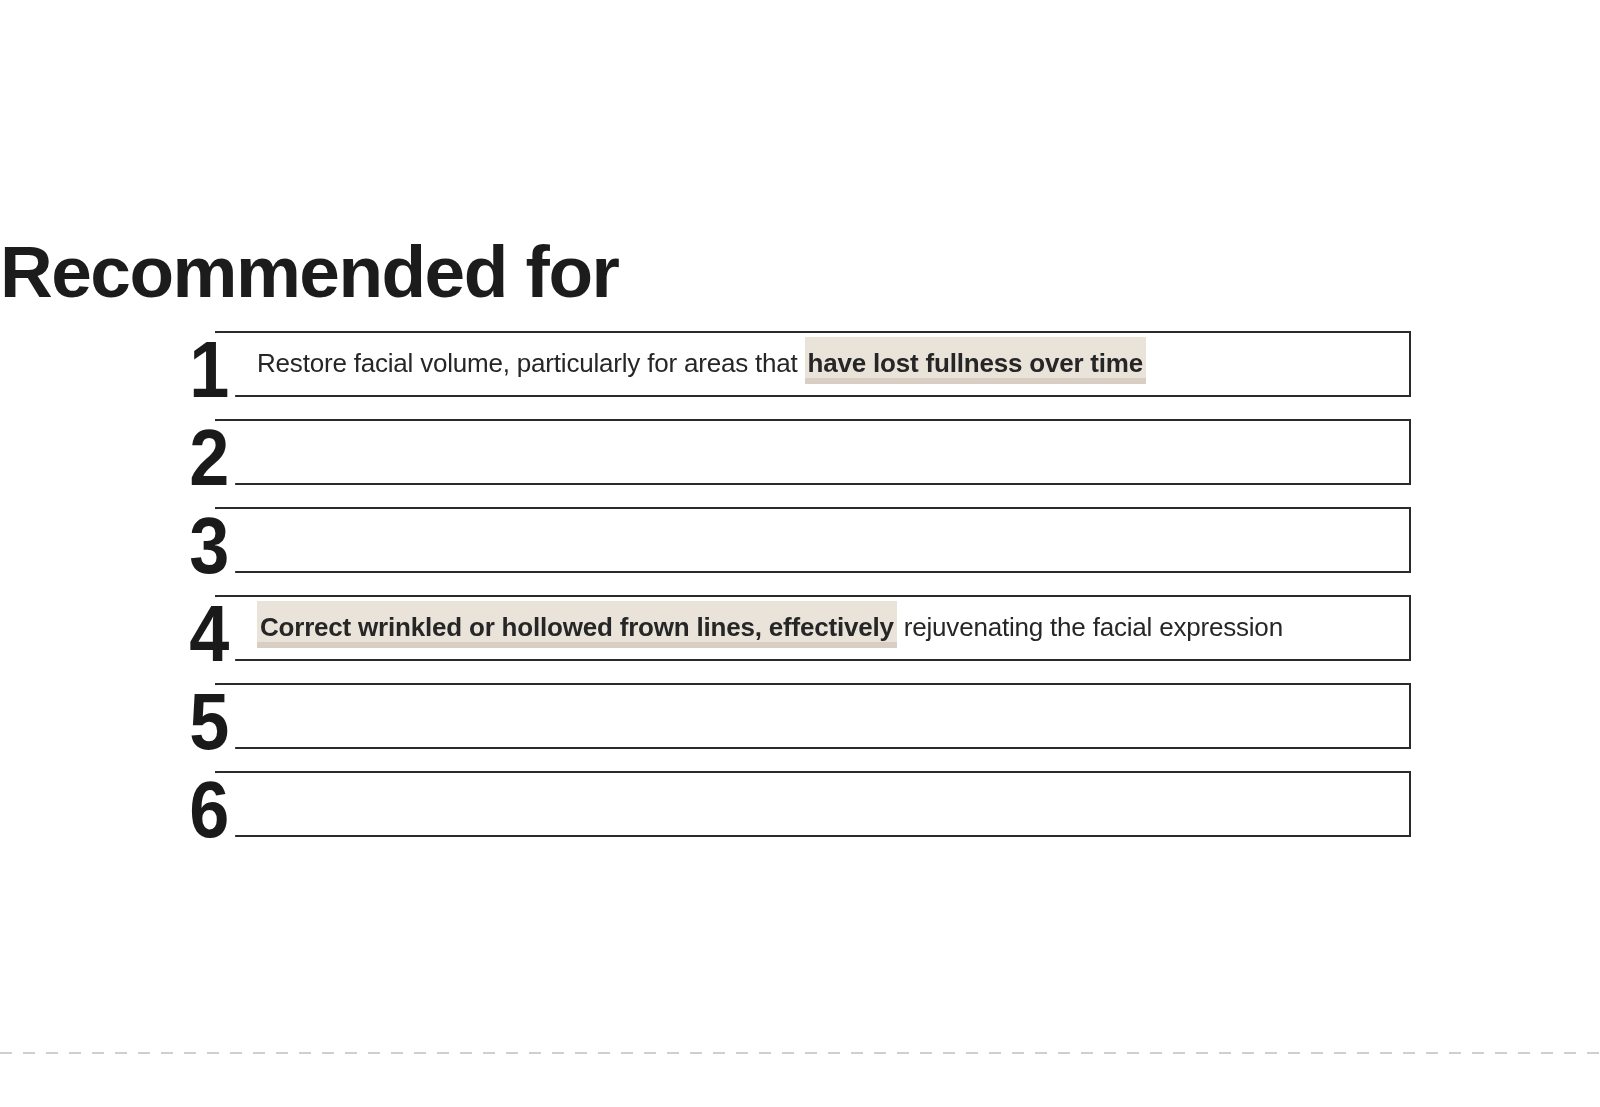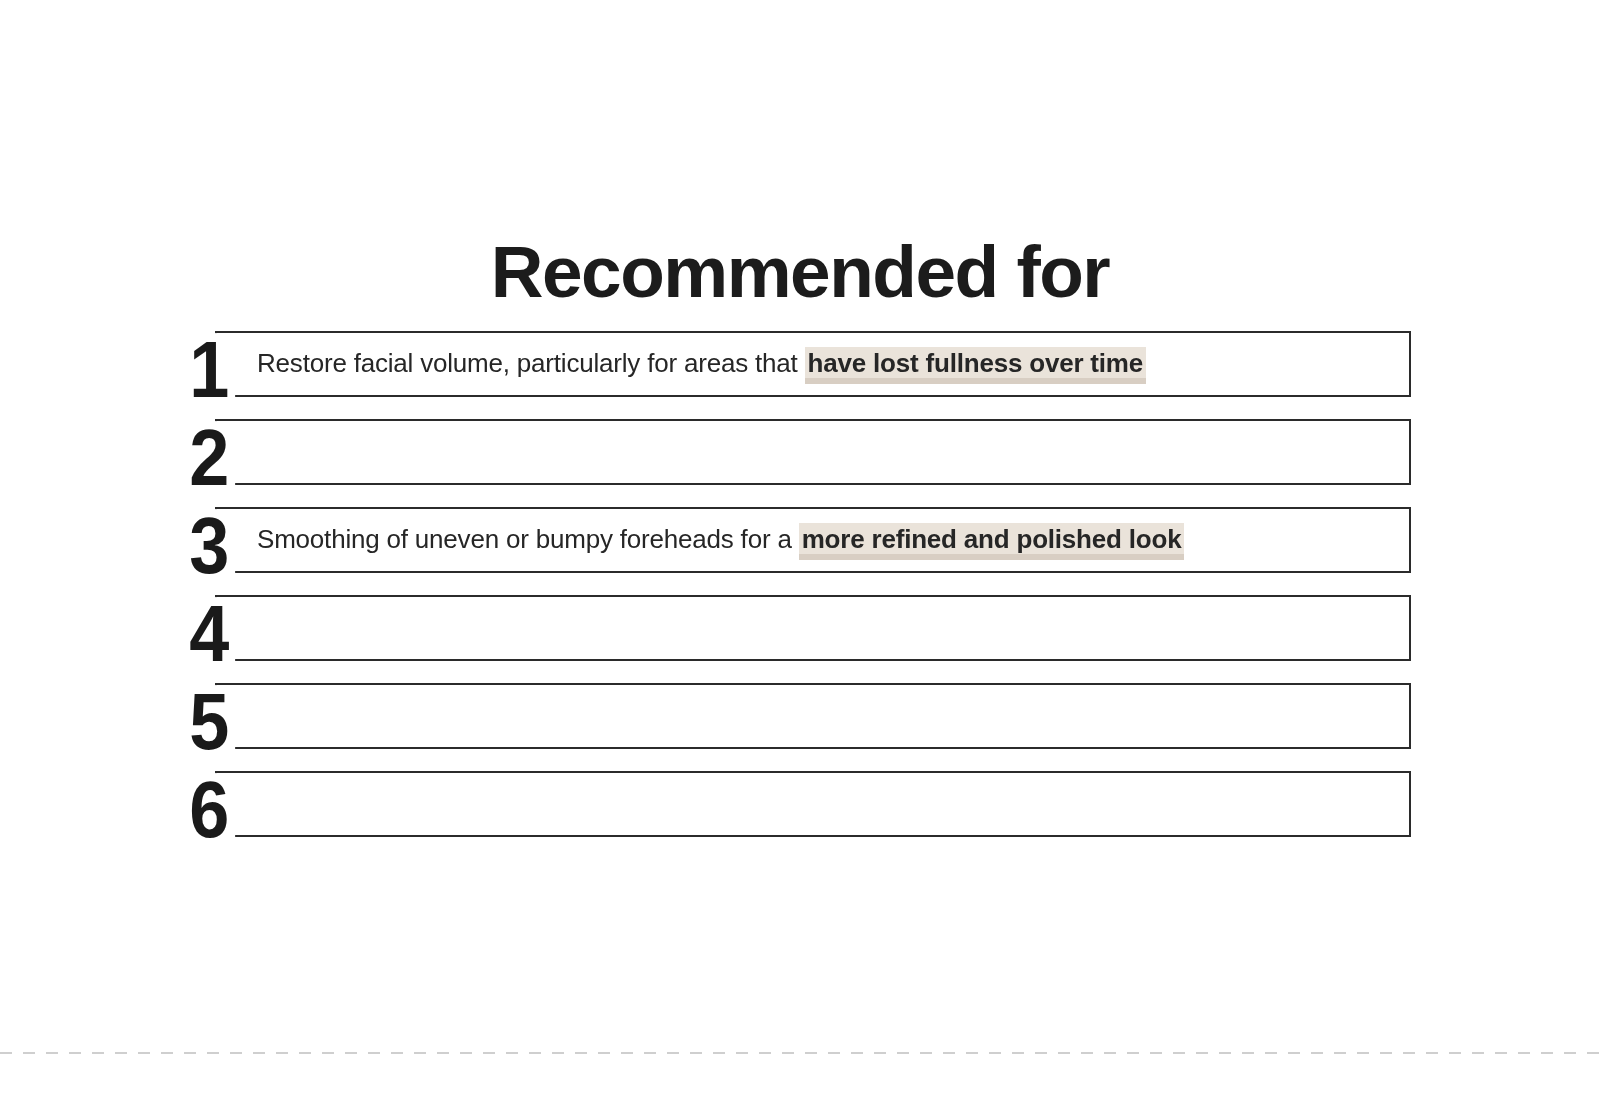--- a/index.html
+++ b/index.html
@@ -20,21 +20,20 @@
     overflow:hidden;
   }
   .slide{
     position:relative;
     width:1600px;height:1107px;
     background:var(--bg);
   }
   .title{
     position:absolute;
     top:181px;left:0;width:100%;
-    text-align:center;
     font-size:73px;
     font-weight:700;
     letter-spacing:-1.5px;
     color:#1c1c1c;
     line-height:1.15;
   }
   .items{
     position:absolute;
     top:331px;left:215px;width:1196px;
   }
@@ -64,21 +63,21 @@
     font-size:26px;
     line-height:1.2;
     letter-spacing:-0.2px;
     white-space:nowrap;
   }
   .plain{font-weight:400;}
   .hl{
     font-weight:700;
     background:var(--highlight-bg);
     border-bottom:6px solid var(--highlight-edge);
-    padding:1px 3px 0 3px;
+    padding:11px 3px 0 3px;
   }
   .divider{
     position:absolute;
     top:1052px;left:0;
     width:1600px;height:2px;
     background:repeating-linear-gradient(90deg,
       var(--dashed-line) 0 12px,
       transparent 12px 23px);
   }
 </style>
@@ -93,25 +92,25 @@
     <span class="num">1</span>
     <span class="text"><span class="plain">Restore facial volume, particularly for areas that </span><span class="hl">have lost fullness over time</span></span>
   </div>
 
   <div class="row">
     <span class="num">2</span>
   </div>
 
   <div class="row">
     <span class="num">3</span>
-    <span class="text"><span class="plain">Smoothing of uneven or bumpy foreheads for a </span><span class="hl">more refined and polished look</span></span>
   </div>
 
   <div class="row">
     <span class="num">4</span>
+    <span class="text"><span class="hl">Correct wrinkled or hollowed frown lines, effectively</span><span class="plain"> rejuvenating the facial expression</span></span>
   </div>
 
   <div class="row">
     <span class="num">5</span>
   </div>
 
   <div class="row">
     <span class="num">6</span>
   </div>
 </div>

